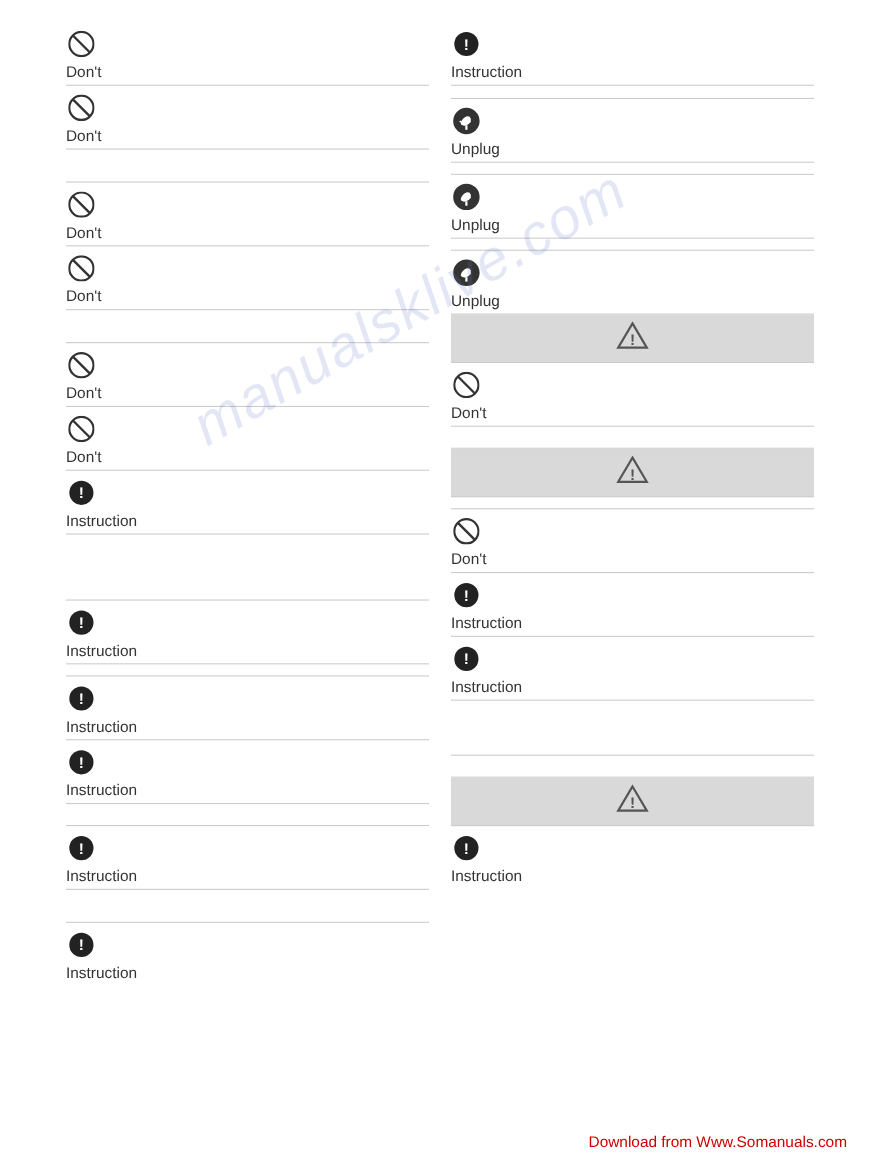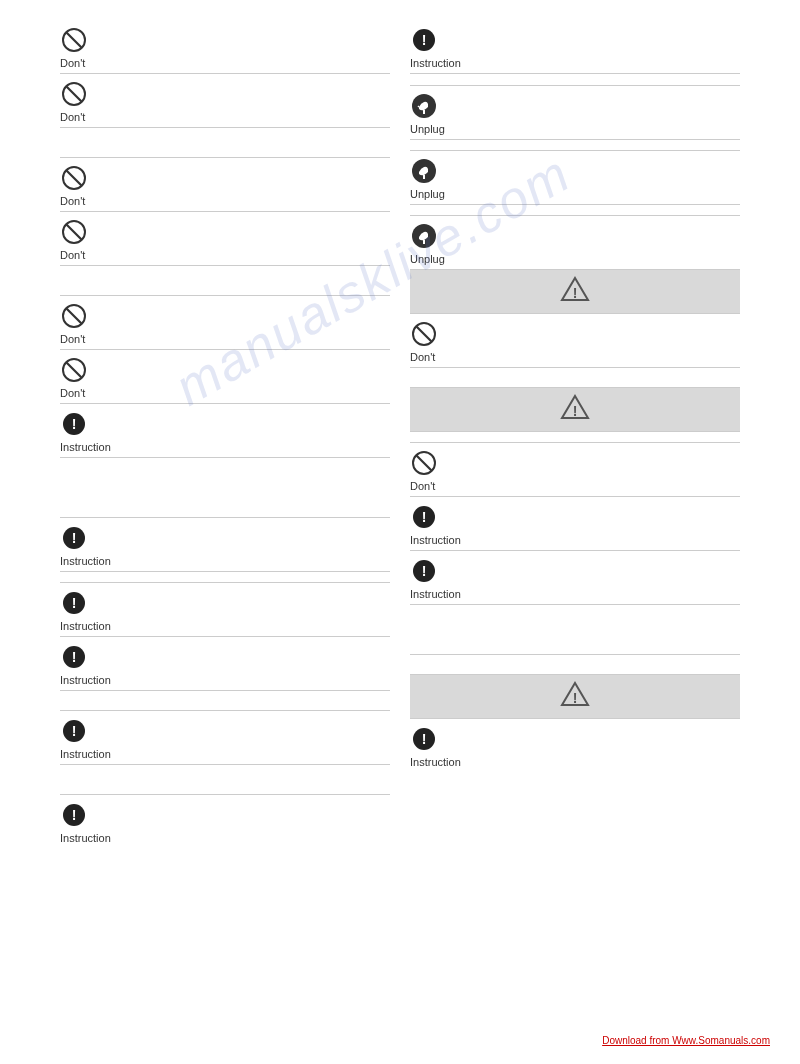--- a/index.html
+++ b/index.html
@@ -46,21 +46,21 @@
 
     .icon-wrapper {
       width: 28px;
       height: 28px;
       display: flex;
       align-items: center;
       justify-content: center;
     }
 
     .icon-label span {
-      font-size: 11px;
+      font-size: 14px;
       color: #333;
       margin-top: 1px;
     }
 
     
     .warning-bar {
       background: #d9d9d9;
       display: flex;
       align-items: center;
       justify-content: center;
@@ -87,23 +87,22 @@
       white-space: nowrap;
       letter-spacing: 2px;
       z-index: 10;
     }
 
     
     .bottom-link {
       position: absolute;
       bottom: 18px;
       right: 30px;
-      font-size: 10px;
+      font-size: 14px;
       color: #c00;
-      text-decoration: underline;
     }
 
     .spacer {
       min-height: 30px;
     }
   </style>
 </head>
 <body>
 
 <div class="watermark">manualsklive.com</div>

